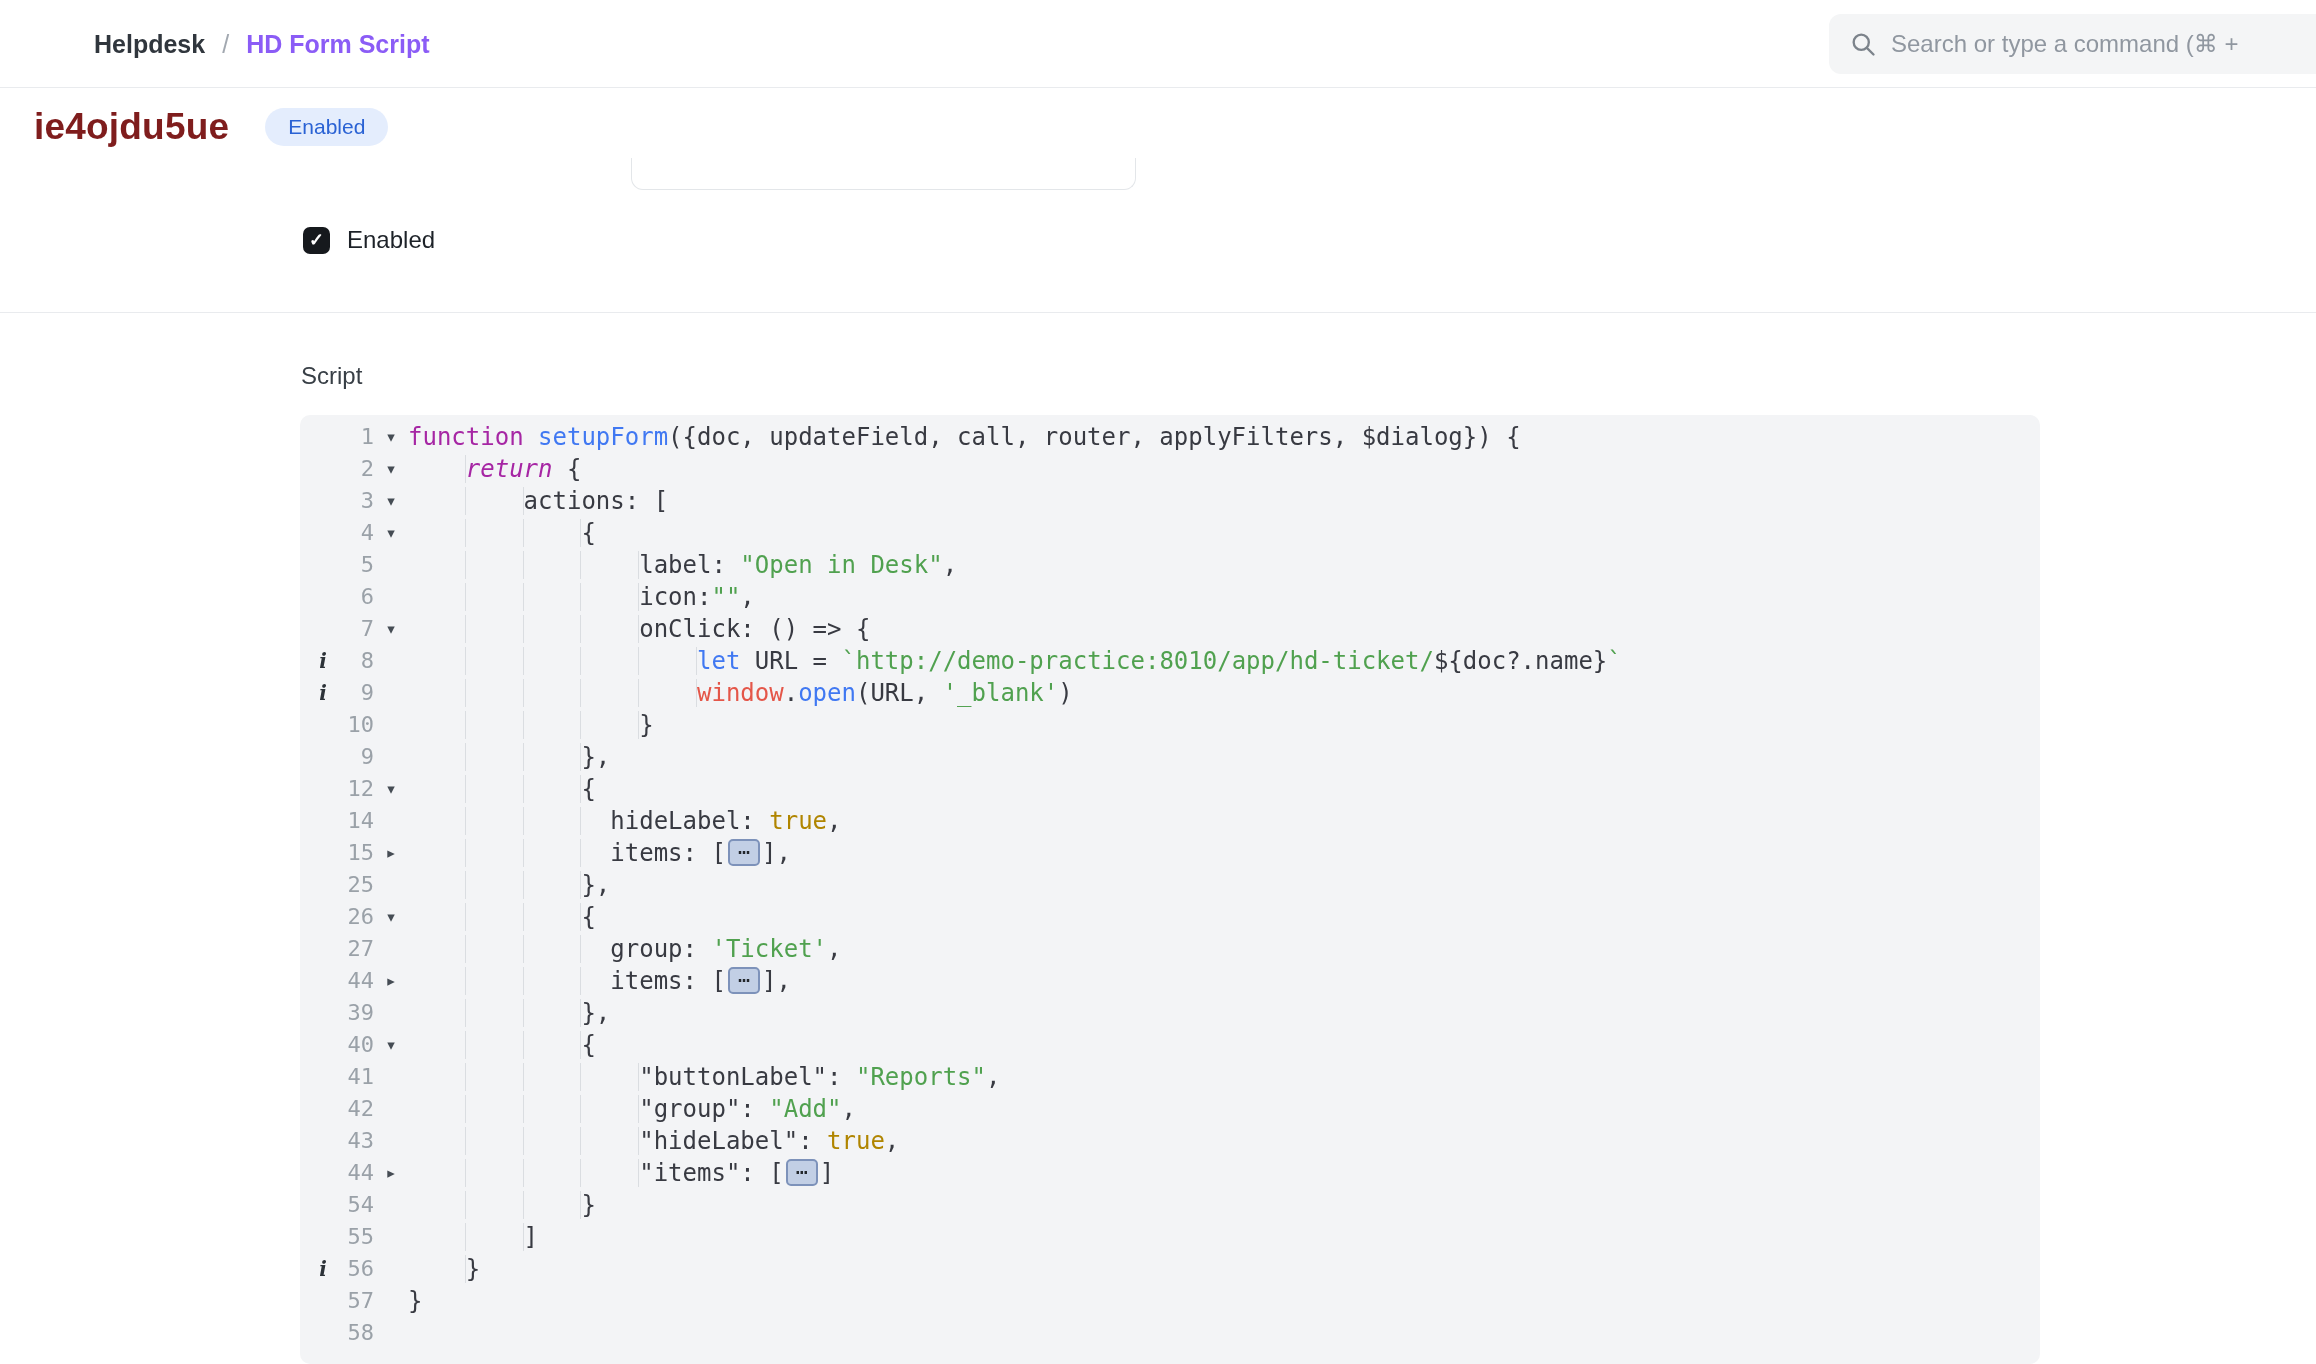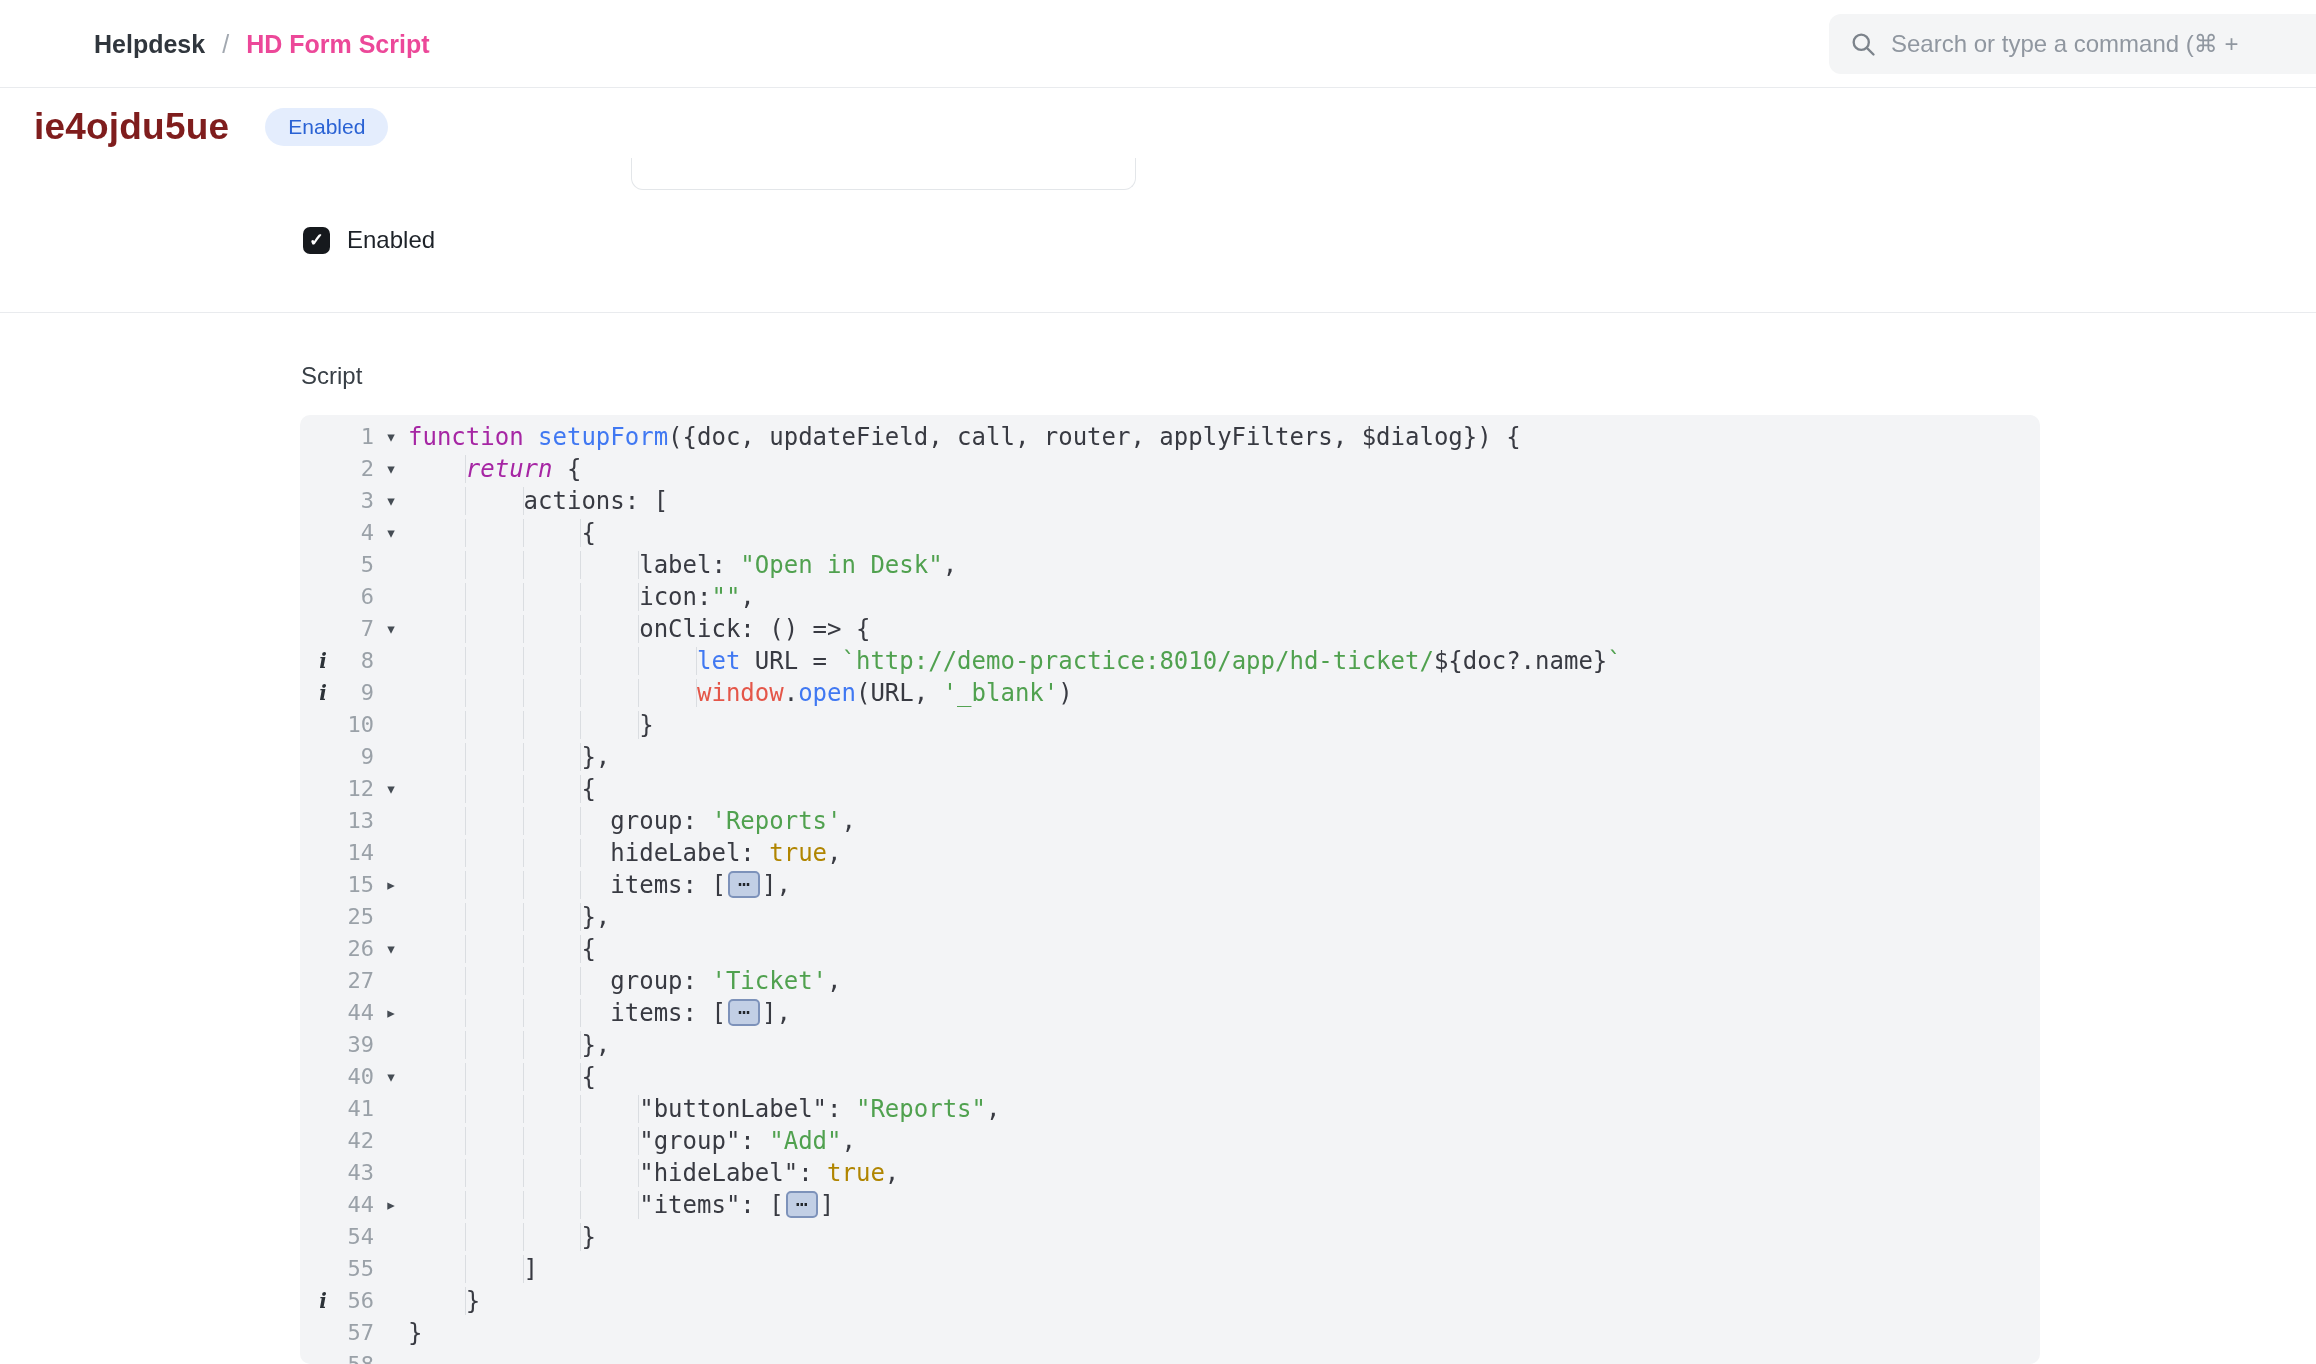--- a/index.html
+++ b/index.html
@@ -4,21 +4,21 @@
 <style>
   * { margin:0; padding:0; box-sizing:border-box; }
   html,body { width:2316px; height:1364px; background:#ffffff; font-family:"Liberation Sans", sans-serif; }
   .page { position:relative; width:2316px; height:1364px; overflow:hidden; background:#ffffff; }
 
   
   .topbar { position:absolute; top:0; left:0; right:0; height:88px; background:#ffffff; border-bottom:1px solid #e9ebee; }
   .breadcrumb { position:absolute; left:53px; top:0; height:88px; display:flex; align-items:center; gap:17px; font-size:25px; }
   .crumb-prev { color:#30363d; font-weight:600; cursor:pointer;margin-left:41px; }
   .crumb-sep  { color:#a2a8b0; font-weight:400; }
-  .crumb-cur  { color:#ec4899; font-weight:700;text-align:right; }
+  .crumb-cur  { color:#8b5cf6; font-weight:700;text-align:right; }
   .search-box { position:absolute; left:1829px; top:14px; width:560px; height:60px; background:#f4f5f6; border-radius:12px; display:flex; align-items:center; padding-left:20px; }
   .search-box svg { flex:none; }
   .search-box input { border:none; outline:none; background:transparent; font-family:"Liberation Sans", sans-serif; font-size:24px; color:#30363d; margin-left:14px; width:100%; }
   .search-box input::placeholder { color:#9097a0; }
 
   
   .title-row { position:absolute; left:34px; top:106px; display:flex; align-items:center; }
   .page-title { font-size:37px; font-weight:700; color:#7f1d1d; letter-spacing:0.2px; }
   .status-badge { margin-left:36px; background:#e4edfd; color:#2a62d4; font-size:21px; font-weight:500; padding:7px 23px; border-radius:999px; }
   .partial-box { position:absolute; left:631px; top:158px; width:505px; height:32px; border:1px solid #e3e6e9; border-top:none; border-radius:0 0 12px 12px; }
@@ -85,21 +85,20 @@
           <div class="line"><span class="g-info"></span><span class="g-num">3</span><span class="g-fold">▾</span><span class="code"><span class="tok-ind">        </span><span class="tok" style="color: rgb(56, 58, 66);">actions: [</span></span></div>
           <div class="line"><span class="g-info"></span><span class="g-num">4</span><span class="g-fold">▾</span><span class="code"><span class="tok-ind">            </span><span class="tok" style="color: rgb(56, 58, 66);">{</span></span></div>
           <div class="line"><span class="g-info"></span><span class="g-num">5</span><span class="g-fold"></span><span class="code"><span class="tok-ind">                </span><span class="tok" style="color: rgb(56, 58, 66);">label: </span><span class="tok" style="color: rgb(80, 161, 79);">"Open in Desk"</span><span class="tok" style="color: rgb(56, 58, 66);">,</span></span></div>
           <div class="line"><span class="g-info"></span><span class="g-num">6</span><span class="g-fold"></span><span class="code"><span class="tok-ind">                </span><span class="tok" style="color: rgb(56, 58, 66);">icon:</span><span class="tok" style="color: rgb(80, 161, 79);">""</span><span class="tok" style="color: rgb(56, 58, 66);">,</span></span></div>
           <div class="line"><span class="g-info"></span><span class="g-num">7</span><span class="g-fold">▾</span><span class="code"><span class="tok-ind">                </span><span class="tok" style="color: rgb(56, 58, 66);">onClick: () =&gt; {</span></span></div>
           <div class="line"><span class="g-info">i</span><span class="g-num">8</span><span class="g-fold"></span><span class="code"><span class="tok-ind">                    </span><span class="tok" style="color: rgb(64, 120, 242);">let</span><span class="tok" style="color: rgb(56, 58, 66);"> URL = </span><span class="tok" style="color: rgb(80, 161, 79);">`http://demo-practice:8010/app/hd-ticket/</span><span class="tok" style="color: rgb(56, 58, 66);">${doc?.name}</span><span class="tok" style="color: rgb(80, 161, 79);">`</span></span></div>
           <div class="line"><span class="g-info">i</span><span class="g-num">9</span><span class="g-fold"></span><span class="code"><span class="tok-ind">                    </span><span class="tok" style="color: rgb(228, 86, 73);">window</span><span class="tok" style="color: rgb(56, 58, 66);">.</span><span class="tok" style="color: rgb(64, 120, 242);">open</span><span class="tok" style="color: rgb(56, 58, 66);">(URL, </span><span class="tok" style="color: rgb(80, 161, 79);">'_blank'</span><span class="tok" style="color: rgb(56, 58, 66);">)</span></span></div>
           <div class="line"><span class="g-info"></span><span class="g-num">10</span><span class="g-fold"></span><span class="code"><span class="tok-ind">                </span><span class="tok" style="color: rgb(56, 58, 66);">}</span></span></div>
           <div class="line"><span class="g-info"></span><span class="g-num">9</span><span class="g-fold"></span><span class="code"><span class="tok-ind">            </span><span class="tok" style="color: rgb(56, 58, 66);">},</span></span></div>
           <div class="line"><span class="g-info"></span><span class="g-num">12</span><span class="g-fold">▾</span><span class="code"><span class="tok-ind">            </span><span class="tok" style="color: rgb(56, 58, 66);">{</span></span></div>
-          <div class="line"><span class="g-info"></span><span class="g-num">13</span><span class="g-fold"></span><span class="code"><span class="tok-ind">              </span><span class="tok" style="color: rgb(56, 58, 66);">group: </span><span class="tok" style="color: rgb(80, 161, 79);">'Reports'</span><span class="tok" style="color: rgb(56, 58, 66);">,</span></span></div>
           <div class="line"><span class="g-info"></span><span class="g-num">14</span><span class="g-fold"></span><span class="code"><span class="tok-ind">              </span><span class="tok" style="color: rgb(56, 58, 66);">hideLabel: </span><span class="tok" style="color: rgb(176, 133, 0);">true</span><span class="tok" style="color: rgb(56, 58, 66);">,</span></span></div>
           <div class="line"><span class="g-info"></span><span class="g-num">15</span><span class="g-fold">▸</span><span class="code"><span class="tok-ind">              </span><span class="tok" style="color: rgb(56, 58, 66);">items: [</span><span class="fold-widget">⋯</span><span class="tok" style="color: rgb(56, 58, 66);">],</span></span></div>
           <div class="line"><span class="g-info"></span><span class="g-num">25</span><span class="g-fold"></span><span class="code"><span class="tok-ind">            </span><span class="tok" style="color: rgb(56, 58, 66);">},</span></span></div>
           <div class="line"><span class="g-info"></span><span class="g-num">26</span><span class="g-fold">▾</span><span class="code"><span class="tok-ind">            </span><span class="tok" style="color: rgb(56, 58, 66);">{</span></span></div>
           <div class="line"><span class="g-info"></span><span class="g-num">27</span><span class="g-fold"></span><span class="code"><span class="tok-ind">              </span><span class="tok" style="color: rgb(56, 58, 66);">group: </span><span class="tok" style="color: rgb(80, 161, 79);">'Ticket'</span><span class="tok" style="color: rgb(56, 58, 66);">,</span></span></div>
           <div class="line"><span class="g-info"></span><span class="g-num">44</span><span class="g-fold">▸</span><span class="code"><span class="tok-ind">              </span><span class="tok" style="color: rgb(56, 58, 66);">items: [</span><span class="fold-widget">⋯</span><span class="tok" style="color: rgb(56, 58, 66);">],</span></span></div>
           <div class="line"><span class="g-info"></span><span class="g-num">39</span><span class="g-fold"></span><span class="code"><span class="tok-ind">            </span><span class="tok" style="color: rgb(56, 58, 66);">},</span></span></div>
           <div class="line"><span class="g-info"></span><span class="g-num">40</span><span class="g-fold">▾</span><span class="code"><span class="tok-ind">            </span><span class="tok" style="color: rgb(56, 58, 66);">{</span></span></div>
           <div class="line"><span class="g-info"></span><span class="g-num">41</span><span class="g-fold"></span><span class="code"><span class="tok-ind">                </span><span class="tok" style="color: rgb(56, 58, 66);">"buttonLabel": </span><span class="tok" style="color: rgb(80, 161, 79);">"Reports"</span><span class="tok" style="color: rgb(56, 58, 66);">,</span></span></div>
           <div class="line"><span class="g-info"></span><span class="g-num">42</span><span class="g-fold"></span><span class="code"><span class="tok-ind">                </span><span class="tok" style="color: rgb(56, 58, 66);">"group": </span><span class="tok" style="color: rgb(80, 161, 79);">"Add"</span><span class="tok" style="color: rgb(56, 58, 66);">,</span></span></div>

